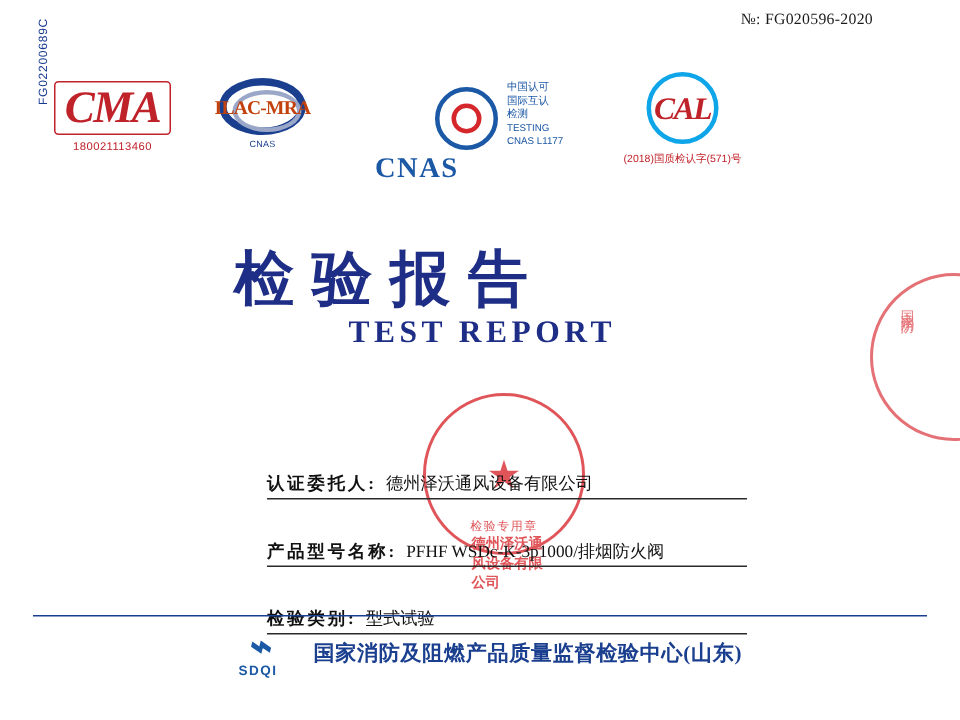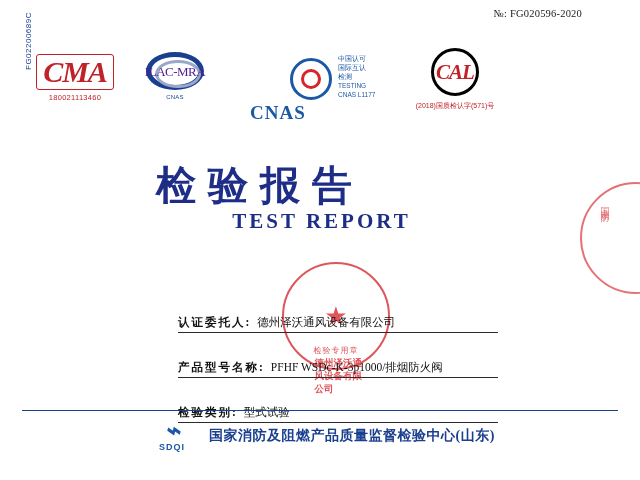--- a/index.html
+++ b/index.html
@@ -111,23 +111,23 @@
     margin-top: -11px;
     border: 3px solid #9aa7c8;
     border-radius: 50%;
   }
   .ilac .txt {
     position: absolute;
     left: 0;
     top: 12px;
     width: 86px;
     font-family: "Liberation Serif", serif;
-    font-weight: normal;
+    font-weight: bold;
     font-size: 13px;
-    color: #4c1d95;
+    color: #c2410c;
     letter-spacing: -0.5px;
   }
   .ilac .sub {
     font-size: 6px;
     color: #1b3f8f;
     margin-top: 4px;
     letter-spacing: 0.2px;
   }
 
   
@@ -187,21 +187,21 @@
     left: 396px;
     top: 12px;
     width: 110px;
     text-align: center;
   }
   .cal .circle {
     width: 48px;
     height: 48px;
     margin: 0 auto;
     border-radius: 50%;
-    border: 3px solid #000000;
+    border: 3px solid #0ea5e9;
     position: relative;
     box-sizing: border-box;
   }
   .cal .circle span {
     position: absolute;
     left: 0; top: 0; right: 0; bottom: 0;
     display: flex;
     align-items: center;
     justify-content: center;
     font-family: "Liberation Serif", serif;

